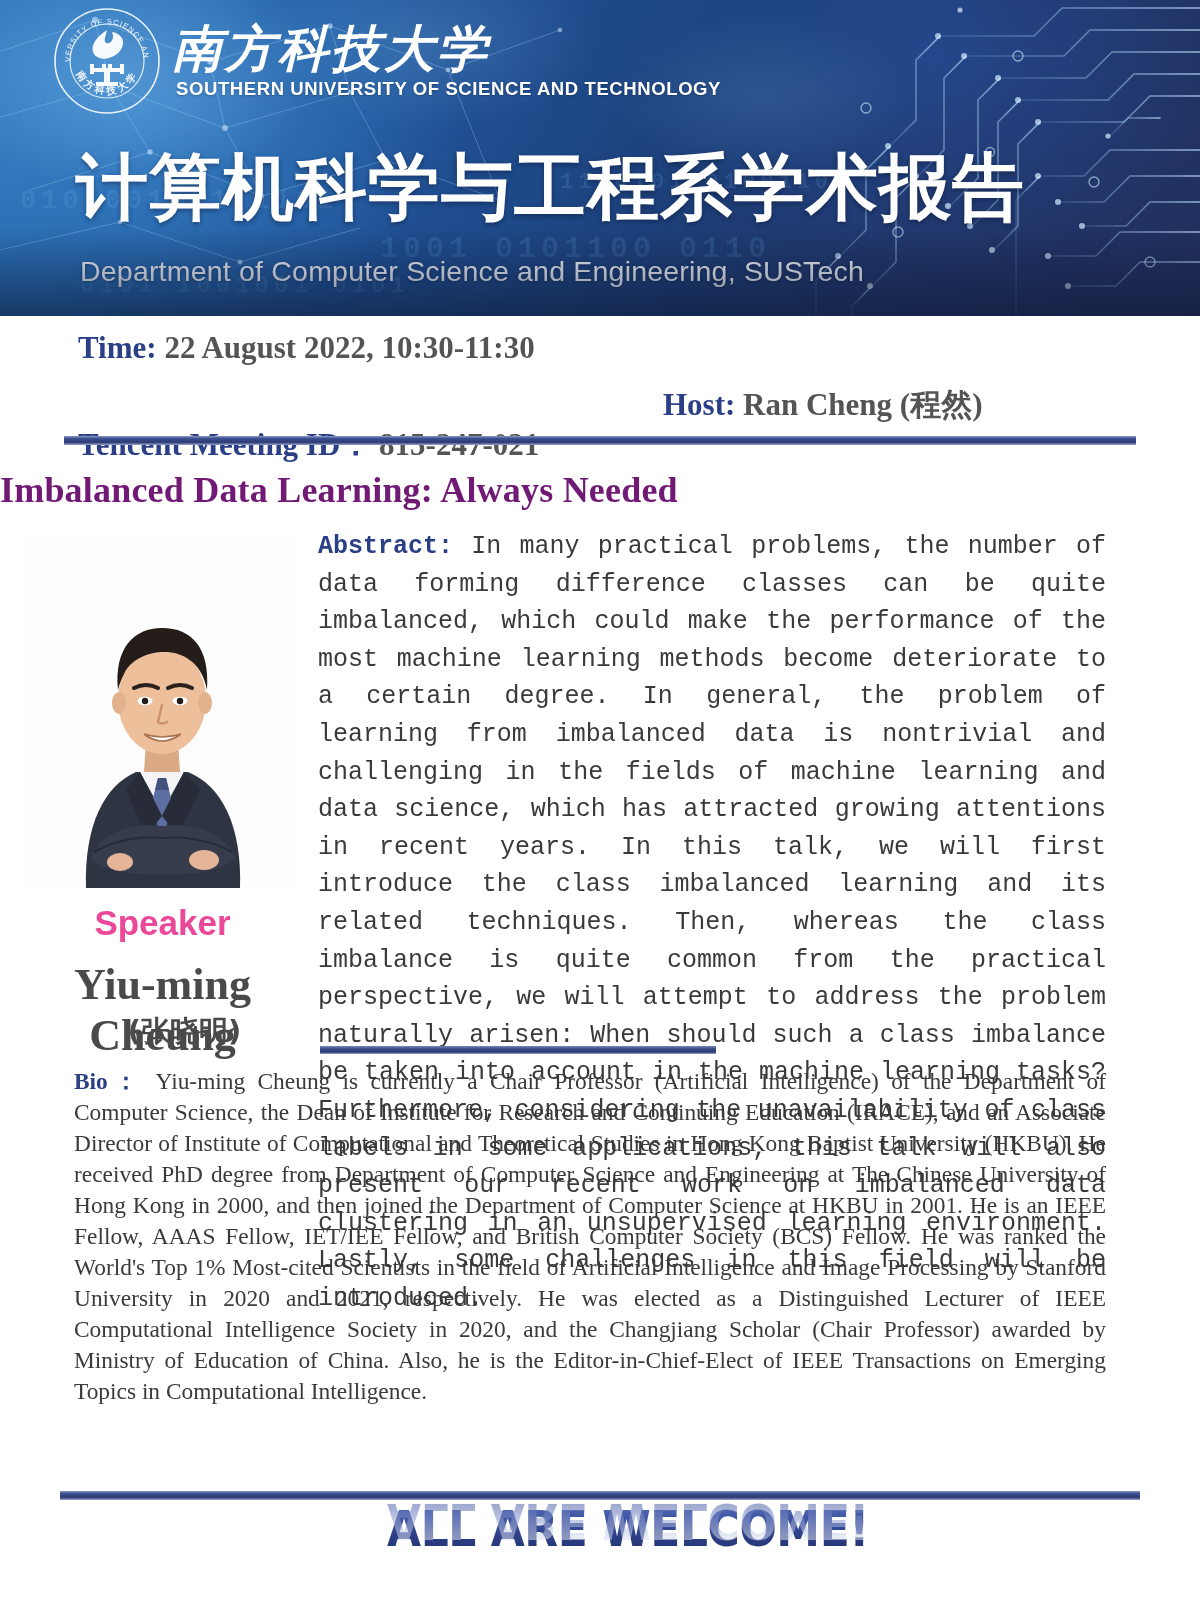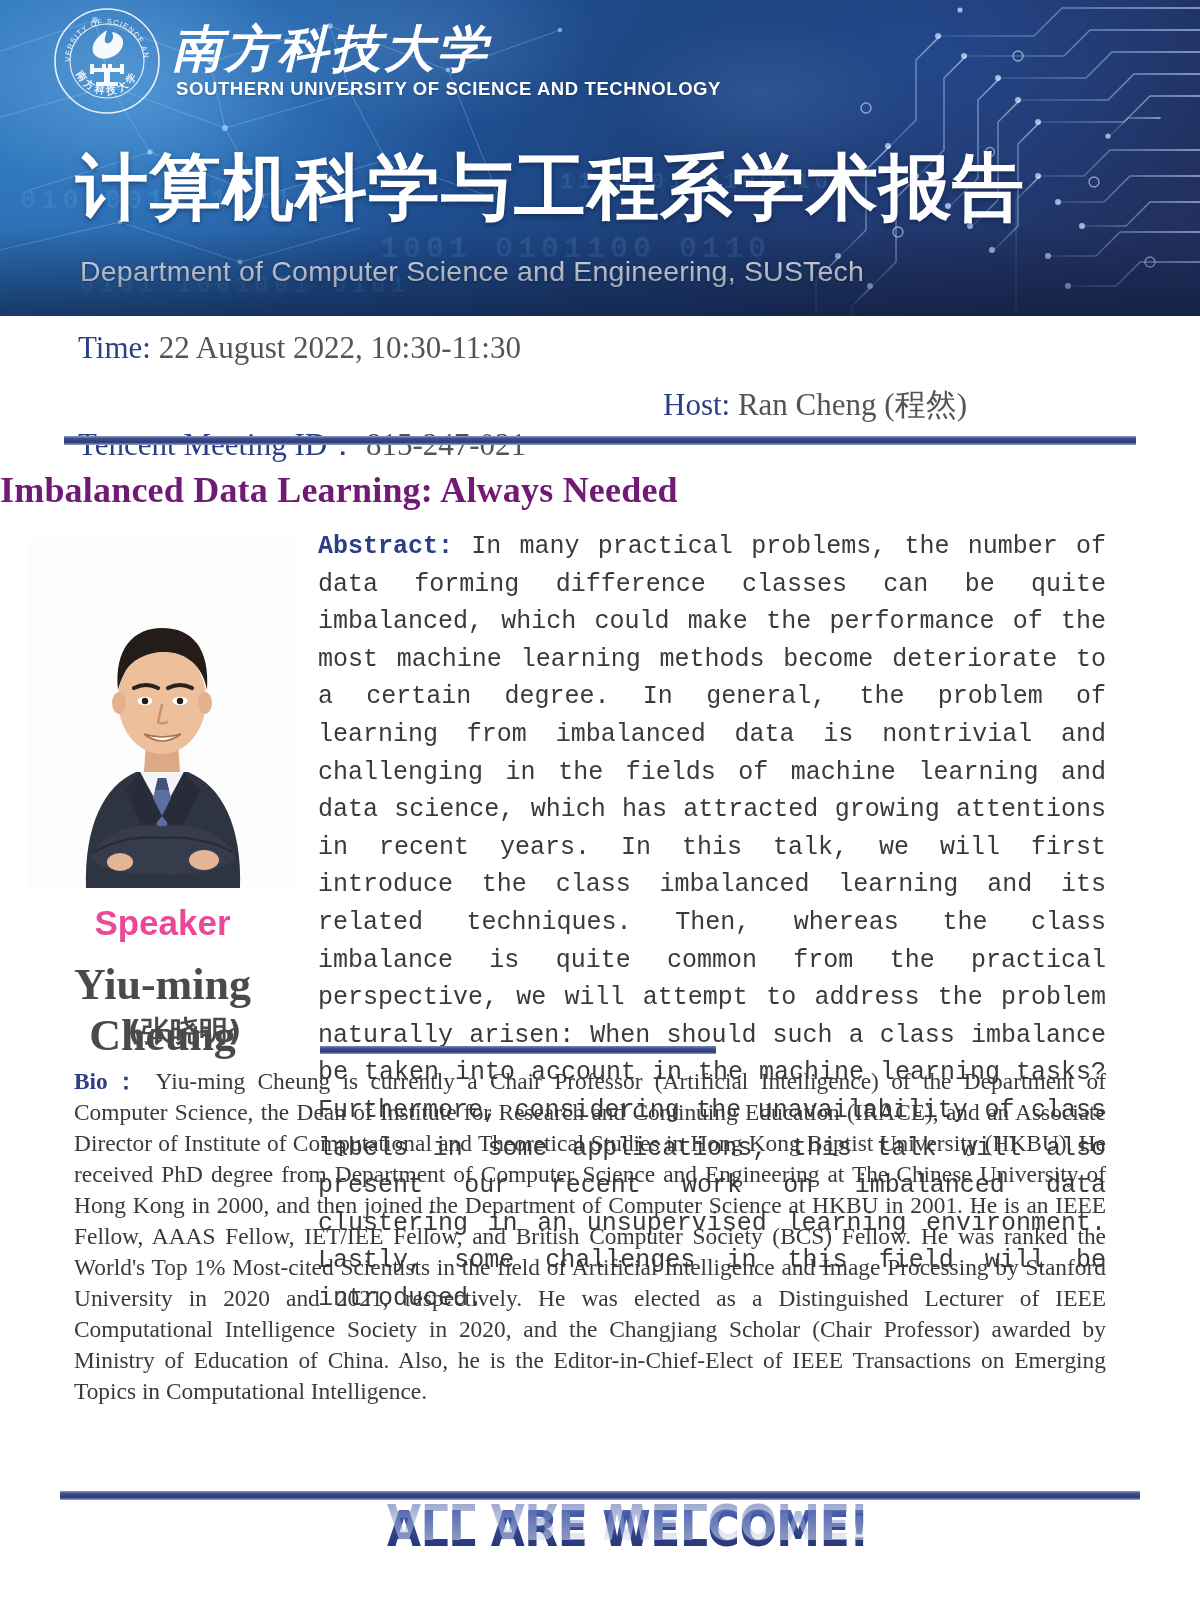--- a/index.html
+++ b/index.html
@@ -69,21 +69,21 @@
     letter-spacing:.2px;
     color:#f2f6fb;
     white-space:nowrap;
     text-shadow:0 1px 3px rgba(8,18,44,.4);
   }
 
   
   .info{ position:absolute; left:0; top:316px; width:1200px; }
   .info-row{
     font-family:"Liberation Serif", serif;
-    font-weight:400;
+    font-weight:700;
     font-size:31px;
     white-space:nowrap;
     color:#545454;
   }
   .lbl{ color:#2b3f86; }
   .row-time{ position:absolute; left:78px; top:14px; }
   .row-meet{ position:absolute; left:78px; top:68px;margin-top:40px; }
   .row-host{ position:absolute; left:663px; top:68px; }
 
   .rule{

